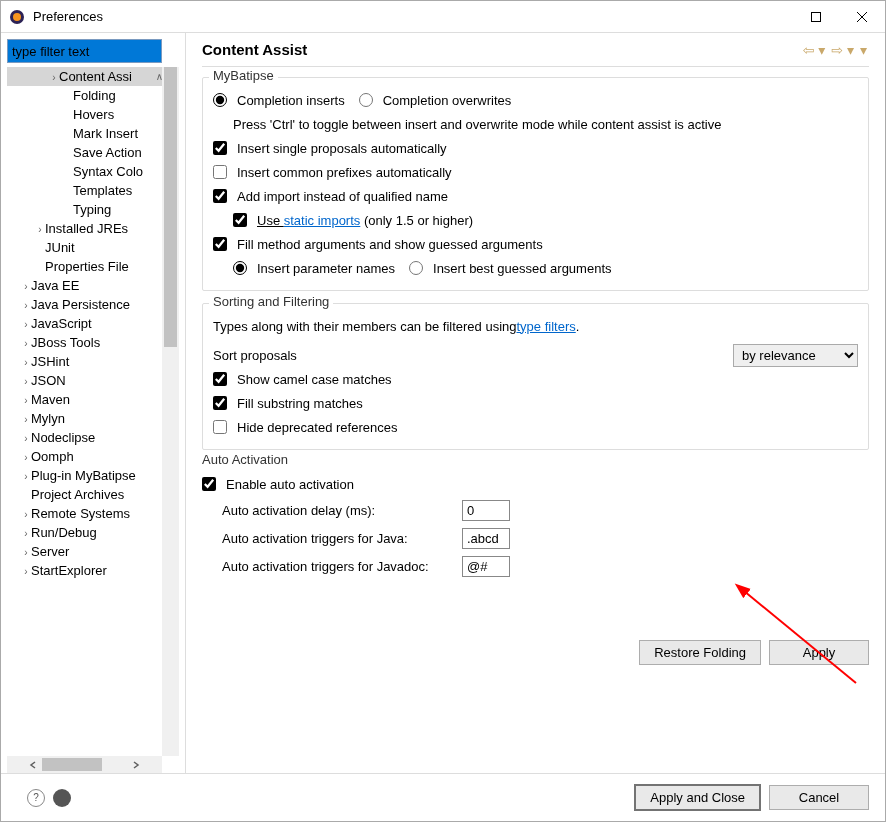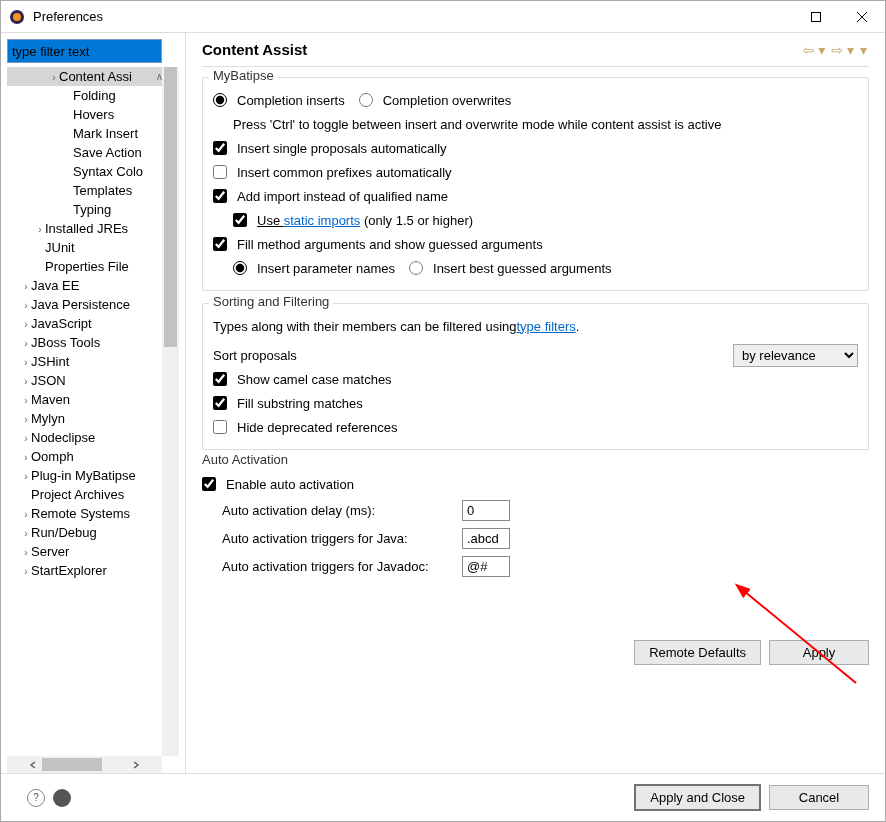--- a/index.html
+++ b/index.html
@@ -219,21 +219,21 @@
     <svg class="arrow-svg" style="left:540px;top:540px" width="140" height="120">
       <defs>
           <marker id="ah" markerWidth="10" markerHeight="10" refX="2" refY="3" orient="auto">
             <path d="M0,0 L0,6 L8,3 z" fill="red"></path>
           </marker>
         </defs>
       <line x1="130" y1="110" x2="18" y2="18" stroke="red" stroke-width="2" marker-end="url(#ah)"></line>
     </svg>
 
     <div class="restore-row">
-      <button class="btn">Remote Defaults</button>
+      <button class="btn">Restore Folding</button>
       <button class="btn">Apply</button>
     </div>
   </div>
 </div>
 
 <div class="bottom-bar">
   <div class="help-icons">
     <span>?</span>
     <span style="background:#555;border:none"></span>
   </div>

